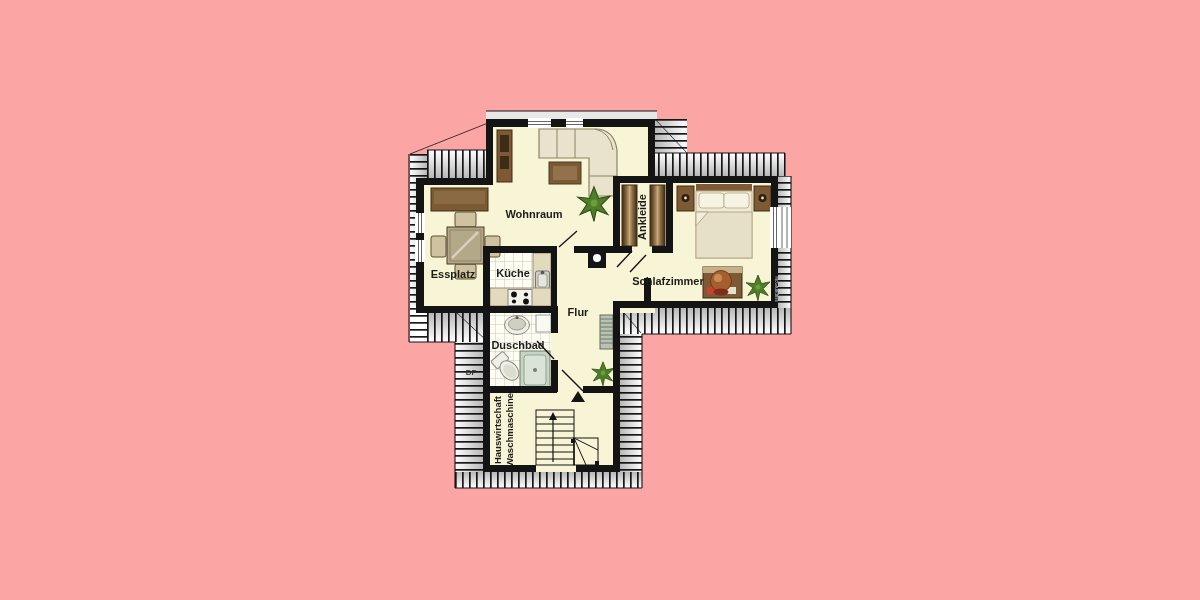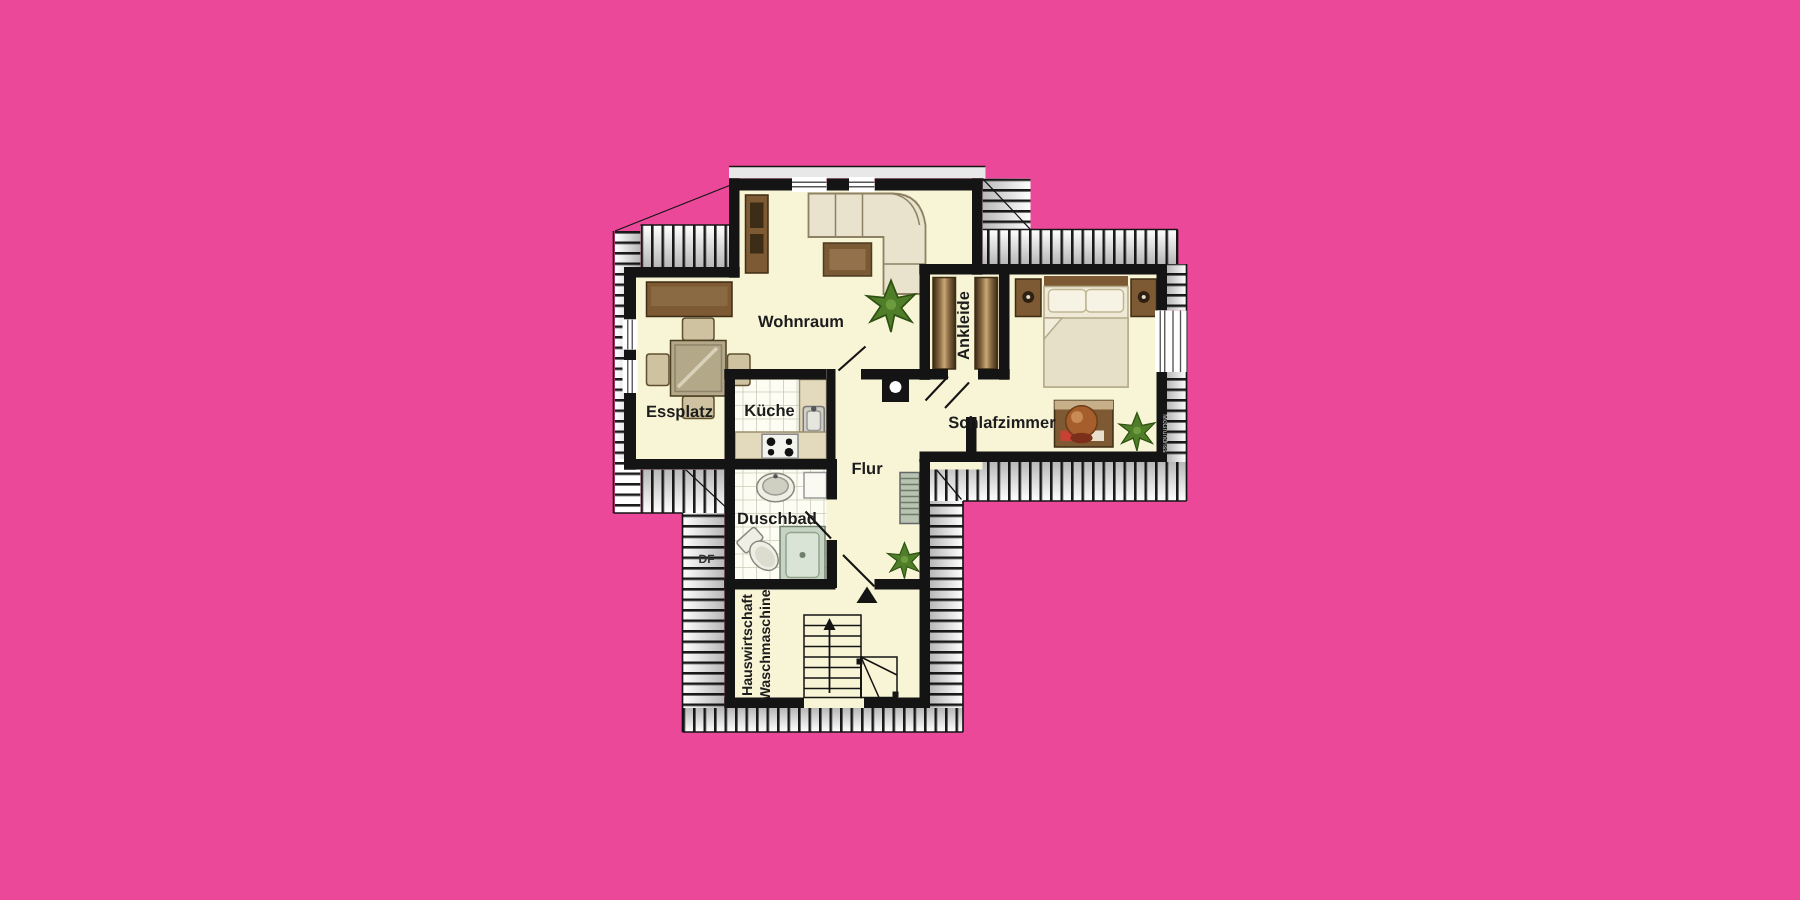--- a/index.html
+++ b/index.html
@@ -1,16 +1,16 @@
 <!DOCTYPE html>
 <html style="--floor: #f8f4d6; --wall: #141414; --wood: #7d5a33; --wood-dark: #3f2d15; --sofa: #e9e2cc; --plant: #4f7d28; --shower: #c6d4c4; --terracotta: #a65f2c; --tile-line: #c9c9b4;"><head>
 <meta charset="utf-8">
 <style>
   html,body{margin:0;padding:0;background:#fff;}
-  #stage{position:relative;width:1200px;height:600px;background:#ec4899;overflow:hidden;}
+  #stage{position:relative;width:1200px;height:600px;background:#fca5a5;overflow:hidden;}
   svg{display:block;}
   .wall{fill:var(--wall,#141414);}
   .floor{fill:var(--floor,#f8f4d6);}
   .wood{fill:var(--wood,#7d5a33);stroke:var(--wood-dark,#3f2d15);stroke-width:1;}
   .woodflat{fill:var(--wood,#7d5a33);}
   .sofa{fill:var(--sofa,#e9e2cc);stroke:#8d8264;stroke-width:1.2;}
   .cushion{stroke:#8d8264;stroke-width:1;fill:none;}
   .counter{fill:#e3d9bd;stroke:#9a8f6e;stroke-width:1;}
   .fixture{fill:#efefe6;stroke:#88887e;stroke-width:1;}
   .leaf{stroke:#141414;stroke-width:1.4;fill:none;}

